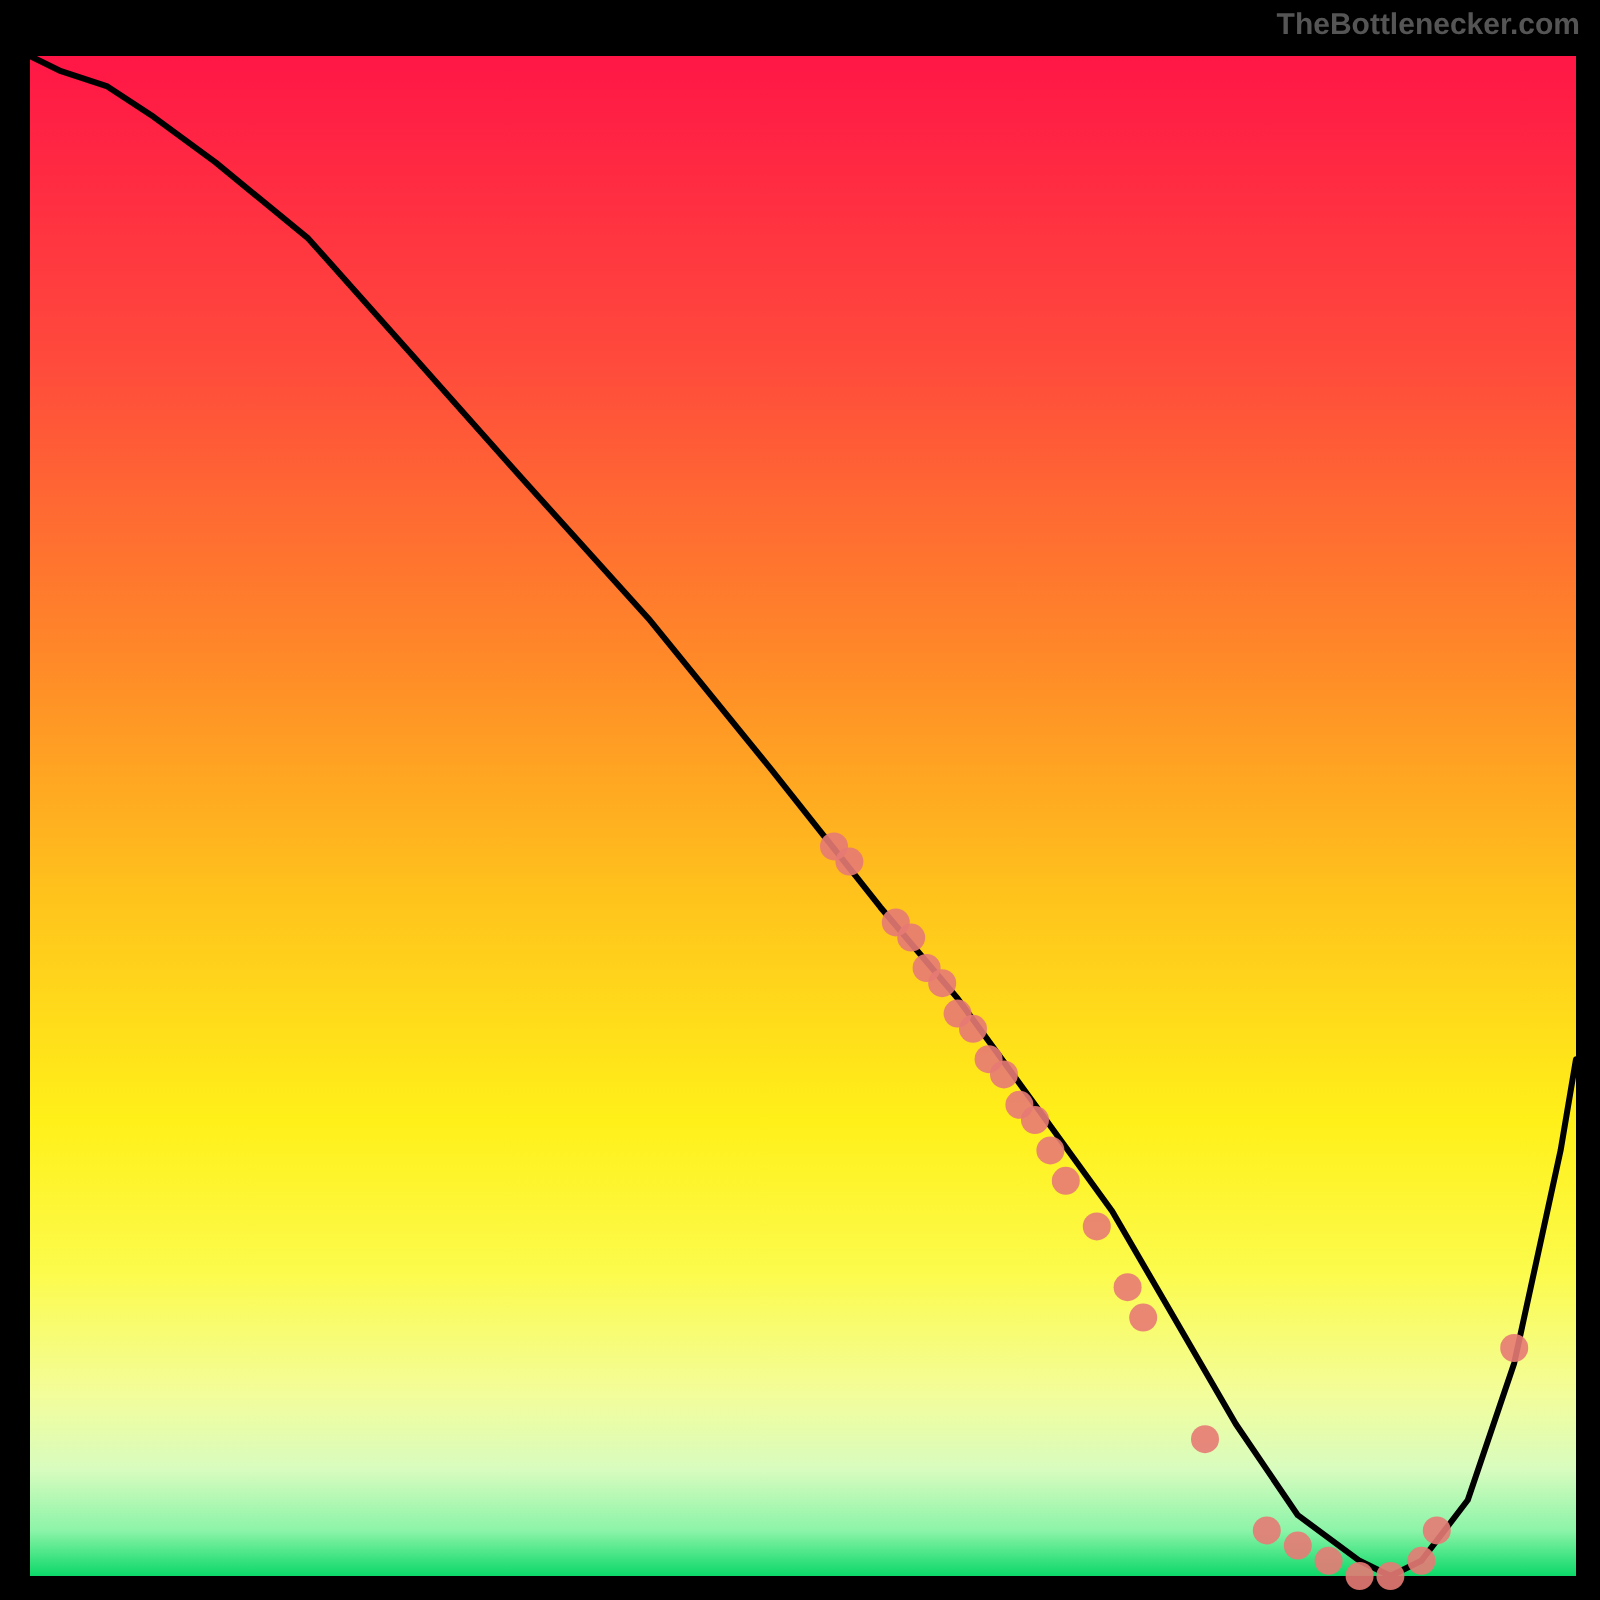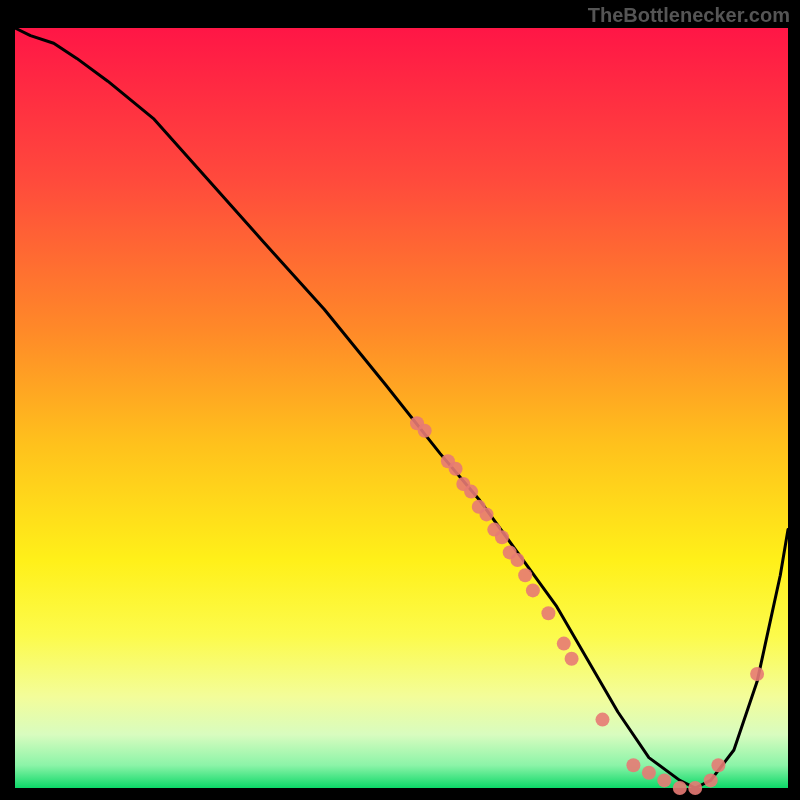--- a/index.html
+++ b/index.html
@@ -13,21 +13,21 @@
   }
   .container {
     position: relative;
     width: 800px;
     height: 800px;
   }
   .watermark {
     position: absolute;
     top: 4px;
     right: 10px;
-    font-size: 20px;
+    font-size: 15px;
     font-weight: bold;
     color: #555555;
     z-index: 10;
   }
   svg {
     display: block;
   }
 </style>
 </head>
 <body>

